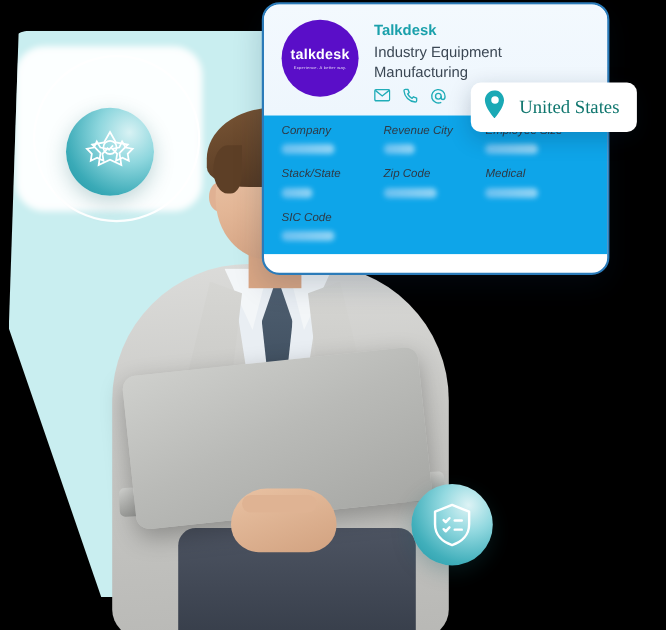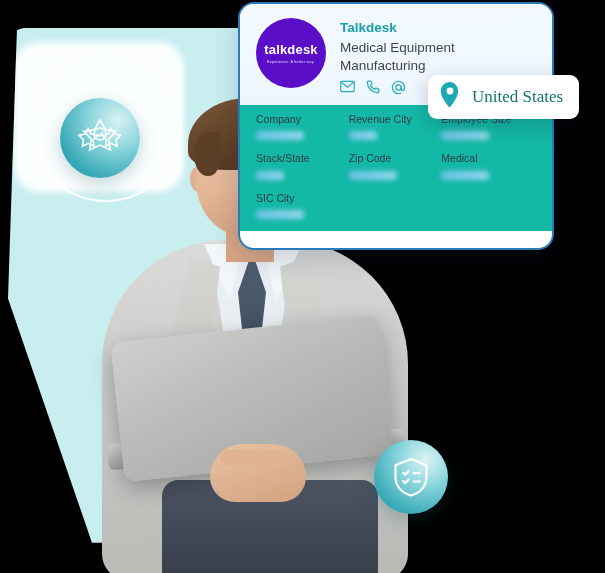--- a/index.html
+++ b/index.html
@@ -127,21 +127,21 @@
   .logo-tag{font-size:3.6px;letter-spacing:.3px;opacity:.88;margin-top:3px;}
   .head-text{flex:1 1 auto;min-width:0;padding-top:2px;}
   .company{color:#1aa0ab;font-size:13.5px;font-weight:bold;line-height:1.25;}
   .industry{color:#3b4754;font-size:13.5px;line-height:1.32;margin-top:2px;
             max-width:150px;}
   .contact-icons{display:flex;gap:11px;margin-top:5px;color:#21adb8;}
   .contact-icons svg{display:block;}
 
   .card-grid{
     display:grid;grid-template-columns:repeat(3,1fr);
-    gap:12px 10px;padding:8px 28px 12px 16px;background:#14b8a6;
+    gap:12px 10px;padding:8px 28px 12px 16px;background:#0ea5e9;font-style:italic;
   }
   .field-label{color:#2f3a46;font-size:10.5px;line-height:1.2;white-space:nowrap;}
   .field-value{
     margin-top:6px;height:9px;border-radius:4px;
     background:linear-gradient(90deg,#79c5f2,#a8dcf7);
     filter:blur(2.4px);opacity:.85;
   }
   .w-sm{width:34%;} .w-md{width:58%;} .w-lg{width:76%;}
 
   
@@ -207,21 +207,21 @@
 
   <div class="data-card">
 
     <div class="card-head">
       <div class="logo">
         <div class="logo-word">talkdesk</div>
         <div class="logo-tag">Experience. A better way.</div>
       </div>
       <div class="head-text">
         <div class="company">Talkdesk</div>
-        <div class="industry">Medical Equipment Manufacturing</div>
+        <div class="industry">Industry Equipment Manufacturing</div>
         <div class="contact-icons">
           <span>
             <svg width="15" height="13" viewBox="0 0 20 16" fill="none" stroke="currentColor" stroke-width="1.6">
               <rect x="1" y="1.2" width="18" height="13.6" rx="1.4"></rect>
               <path d="M1.6 2.2L10 9l8.4-6.8"></path>
             </svg>
           </span>
           <span>
             <svg width="14" height="14" viewBox="0 0 18 18" fill="none" stroke="currentColor" stroke-width="1.6" stroke-linejoin="round">
               <path d="M3.2 1.6h3l1.5 3.7L5.9 6.9a11 11 0 0 0 5.2 5.2l1.6-1.8 3.7 1.5v3c0 .9-.7 1.6-1.6 1.6A14.3 14.3 0 0 1 1.6 3.2c0-.9.7-1.6 1.6-1.6z"></path>
@@ -258,21 +258,21 @@
       <div>
         <div class="field-label">Zip Code</div>
         <div class="field-value w-md"></div>
       </div>
 
       <div>
         <div class="field-label">Medical</div>
         <div class="field-value w-md"></div>
       </div>
       <div>
-        <div class="field-label">SIC City</div>
+        <div class="field-label">SIC Code</div>
         <div class="field-value w-md"></div>
       </div>
     </div>
   </div>
 
   <div class="country-pill">
     <span>
       <svg width="20" height="26" viewBox="0 0 20 26" fill="#1aa9b5">
         <path d="M10 0C4.9 0 .8 4.1.8 9.2c0 6.6 8 15.6 8.4 16 .2.2.5.2.7 0 .3-.4 8.3-9.4 8.3-16C18.2 4.1 14.1 0 10 0z"></path>
         <circle cx="10" cy="9" r="3.4" fill="#ffffff"></circle>

